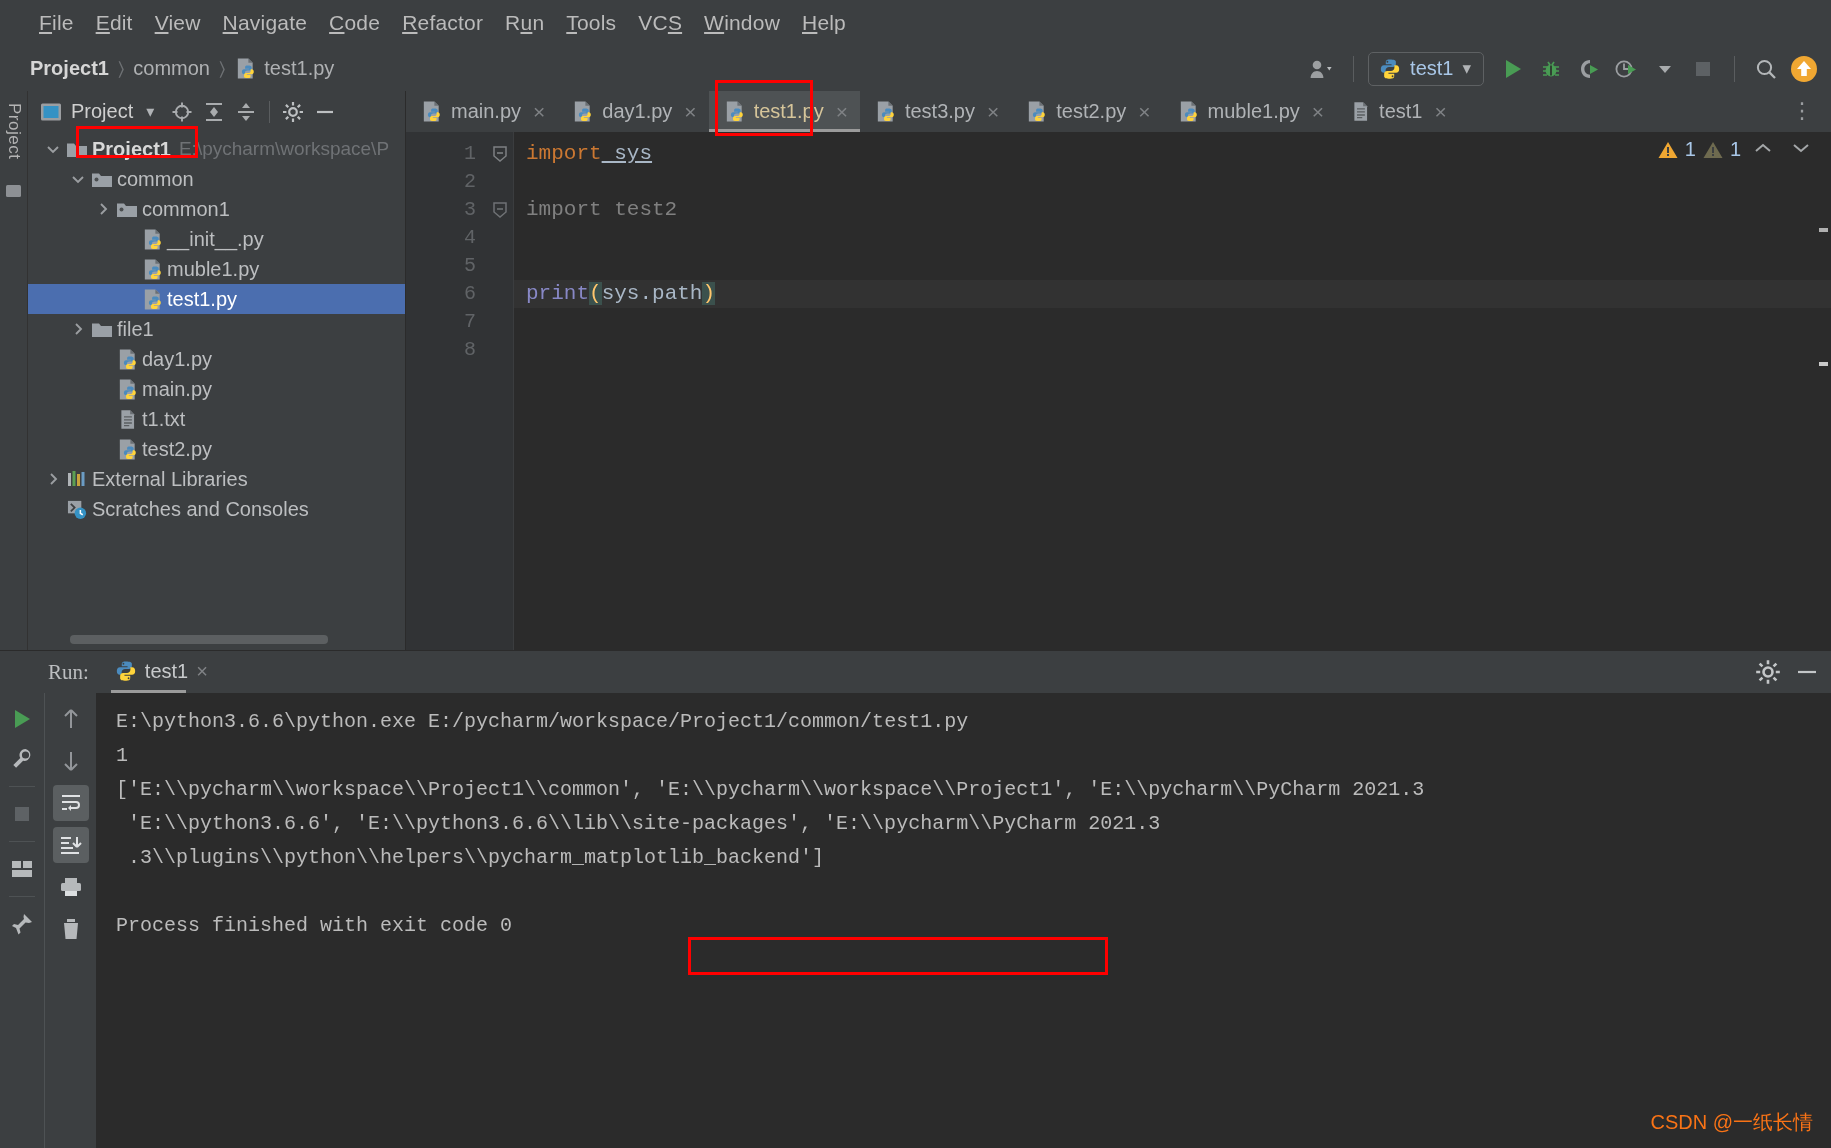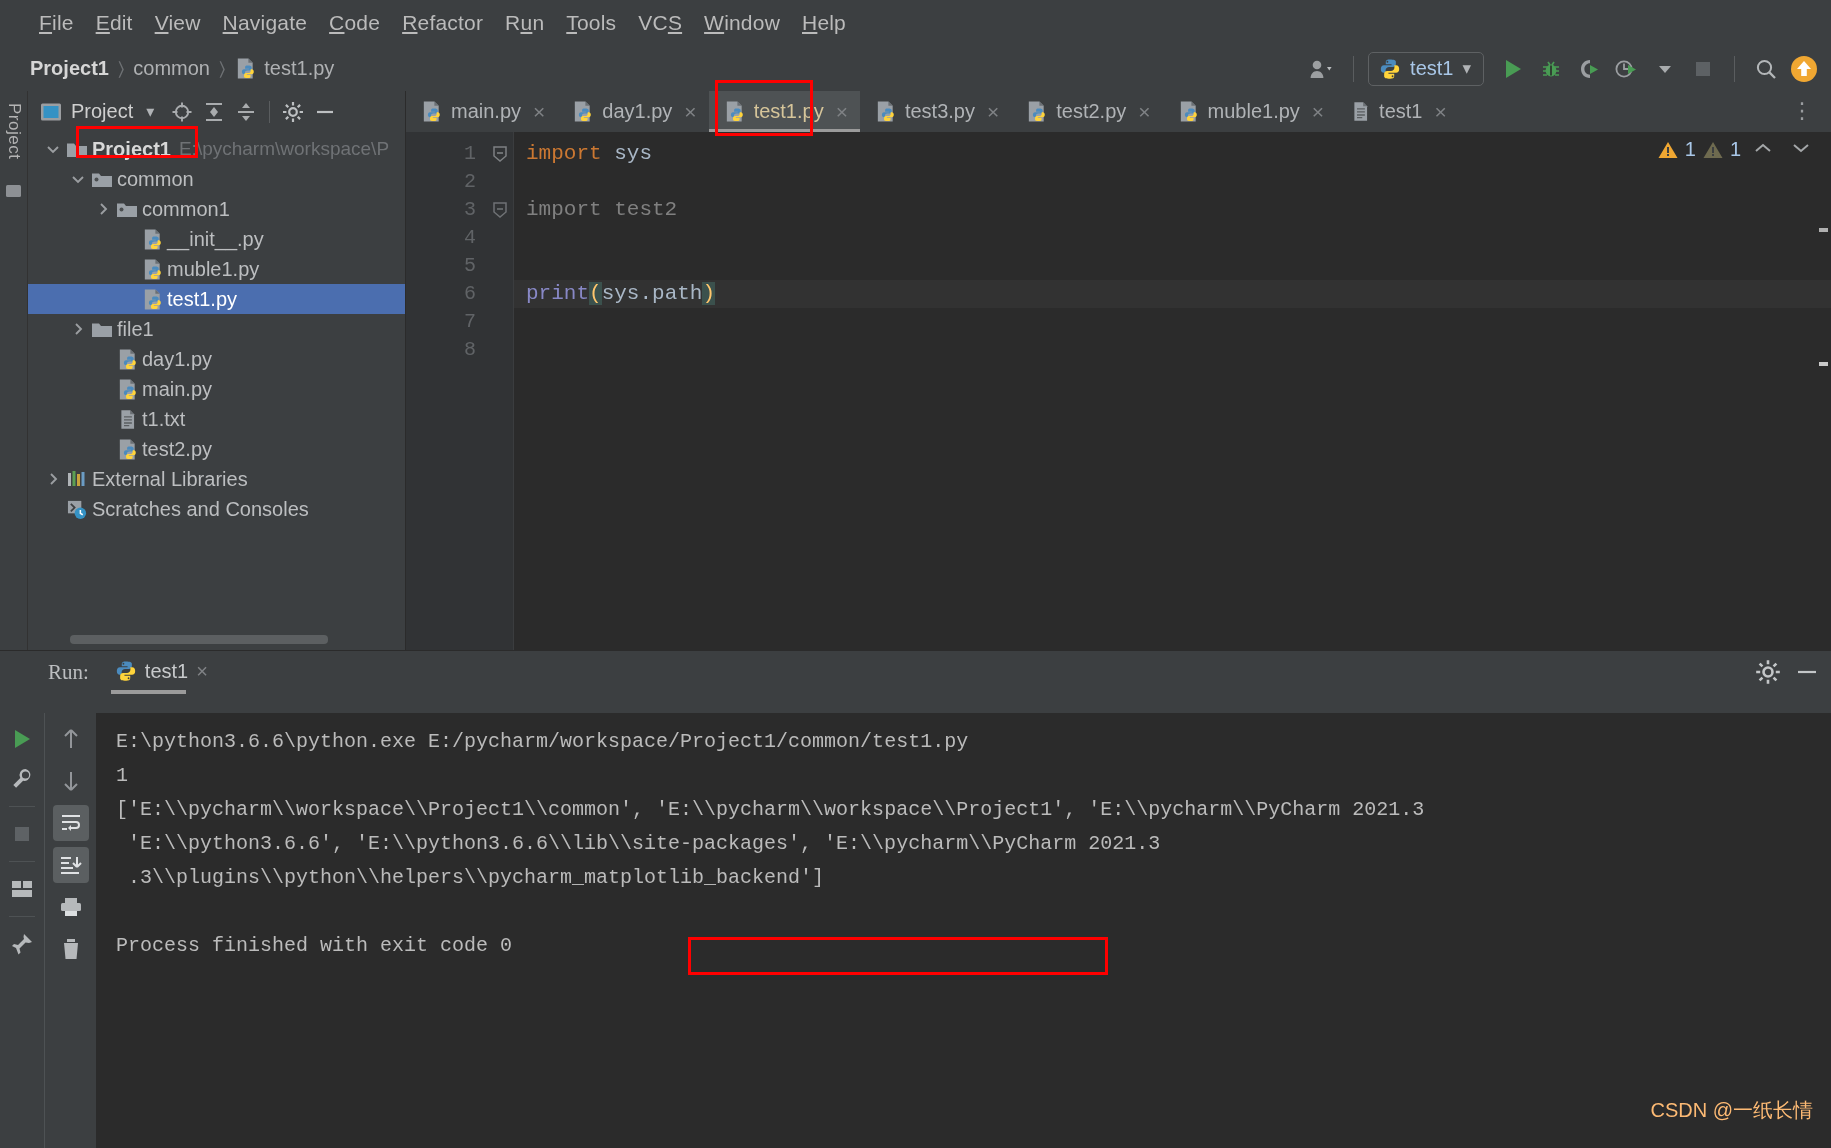--- a/index.html
+++ b/index.html
@@ -190,21 +190,21 @@
     flex: 1 1 auto; position: relative;
     background: #2b2b2b;
     padding-top: 8px;
     font-family: "Liberation Mono", monospace;
     font-size: 21px;
     overflow: hidden;
   }
   .cline { height: 28px; line-height: 28px; padding-left: 12px; white-space: pre; color: #a9b7c6; }
   .cline.caret { background: #323232; }
   .kw { color: #cc7832; margin-top: 36px; }
-  .mod { color: #a9b7c6; }
+  .mod { color: #a9b7c6; text-decoration: underline; }
   .dim { color: #808080; }
   .fn { color: #8888c6; }
   .paren { color: #ffc66d; background: #3b514d; }
   .ident { color: #a9b7c6; }
 
   .insp-corner {
     position: absolute; top: 6px; right: 14px;
     display: flex; align-items: center; gap: 6px;
     font-family: "Liberation Sans", sans-serif;
   }
@@ -236,21 +236,21 @@
     padding-bottom: 2px;
     position: relative;
   }
   .runtab::after {
     content: ""; position: absolute; left: -4px; right: 22px; bottom: -9px;
     height: 4px; background: #9b9b9b;
   }
   .runtab .xclose { color: #808386; font-size: 20px; }
   .runhdr-right { margin-left: auto; display: flex; align-items: center; gap: 14px; }
 
-  .runbody { flex: 1 1 auto; display: flex; min-height: 0; margin-top: 20px; }
+  .runbody { flex: 1 1 auto; display: flex; min-height: 0; }
   .runtools {
     width: 44px; flex: 0 0 44px;
     display: flex; flex-direction: column; align-items: center;
     padding-top: 8px; gap: 4px;
     background: #3c3f41;
   }
   .runtools2 {
     width: 52px; flex: 0 0 52px;
     display: flex; flex-direction: column; align-items: center;
     padding-top: 8px; gap: 6px;
@@ -267,22 +267,22 @@
     font-family: "Liberation Mono", monospace;
     font-size: 20px;
     color: #bbbbbb;
     padding: 12px 0 0 20px;
     overflow: hidden; position: relative;
     min-width: 0;
   }
   .cons-line { line-height: 34px; white-space: pre; }
   .cons-line.indent { padding-left: 12px; }
   .watermark {
-    position: absolute; right: 18px; bottom: 24px;
-    color: #fdba74; font-size: 20px;
+    position: absolute; right: 18px; bottom: 12px;
+    color: #f97316; font-size: 20px;
     font-family: "Liberation Sans", sans-serif;
   }
 
   
   .ico { display: inline-flex; align-items: center; justify-content: center; }
 </style>
 </head>
 <body>
 
 <div id="app">

